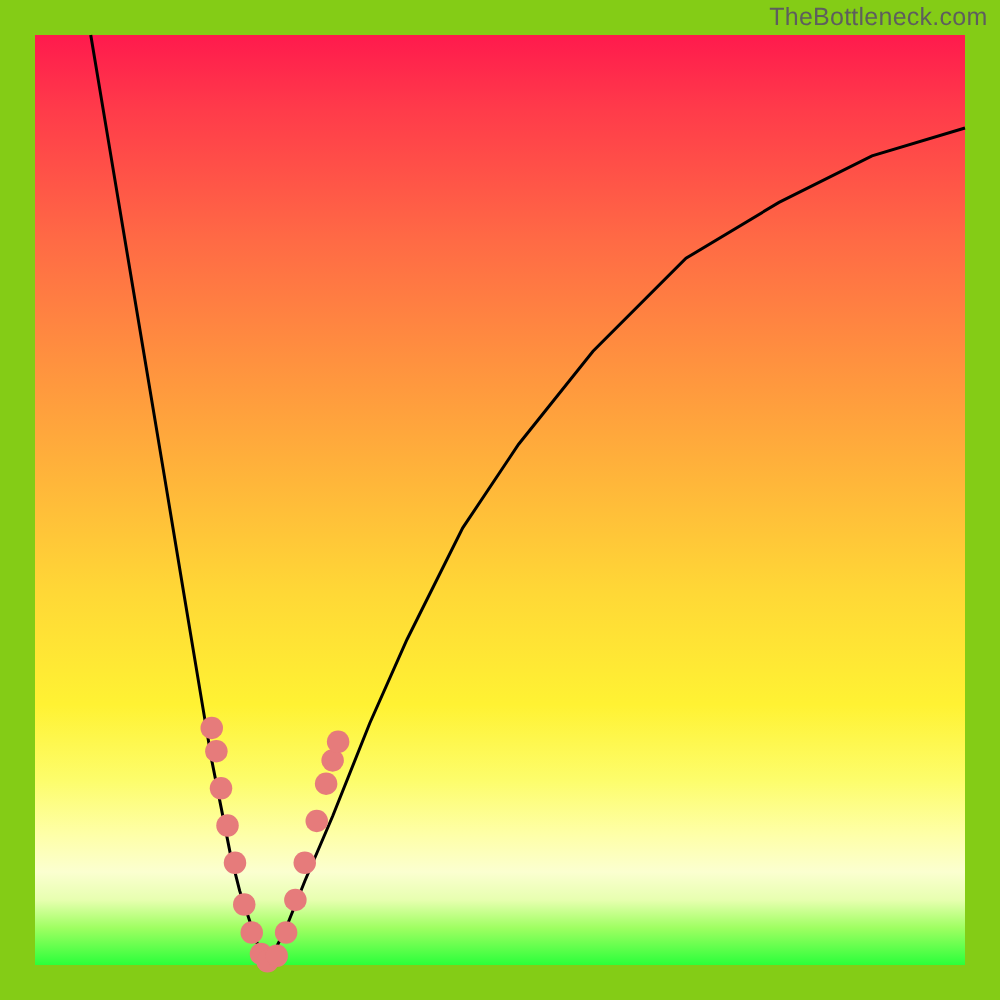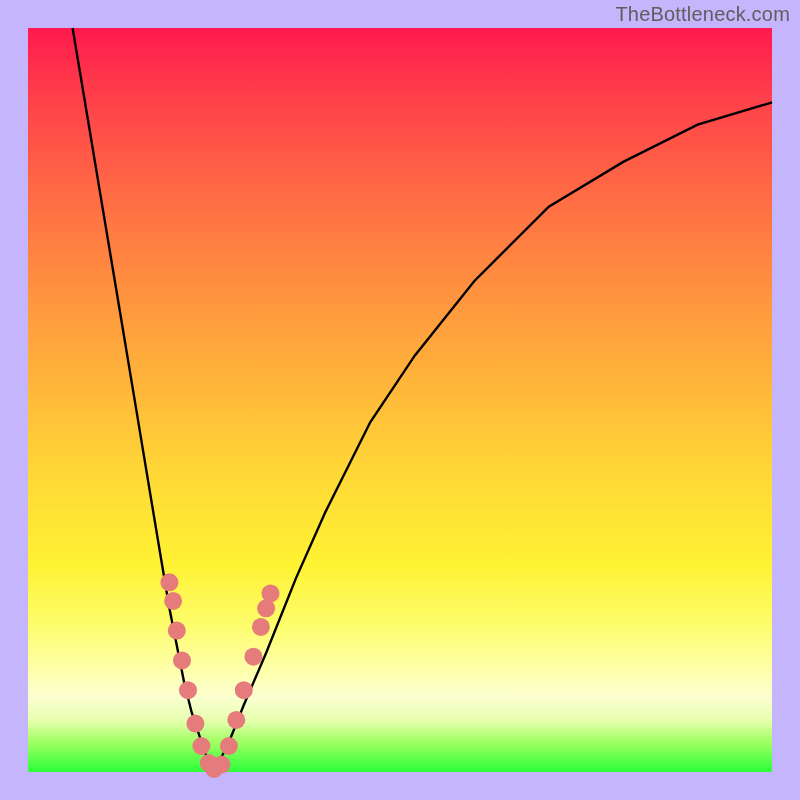--- a/index.html
+++ b/index.html
@@ -8,21 +8,21 @@
     width: 800px;
     height: 800px;
     overflow: hidden;
     background: #000;
     font-family: Arial, Helvetica, sans-serif;
   }
   .frame {
     position: absolute;
     left: 0; top: 0;
     width: 800px; height: 800px;
-    background: #c4b5fd;
+    background: #84cc16;
   }
   .plot-area {
     position: absolute;
     left: 28px;
     top: 28px;
     width: 744px;
     height: 744px;
     
     background: linear-gradient(to bottom,
       #ff1a4d 0%,

